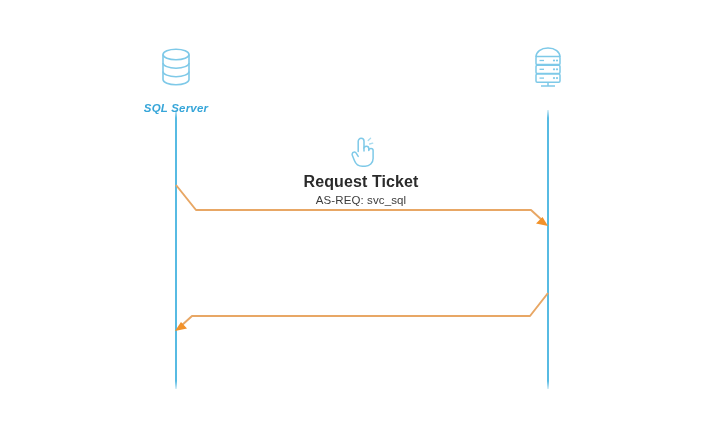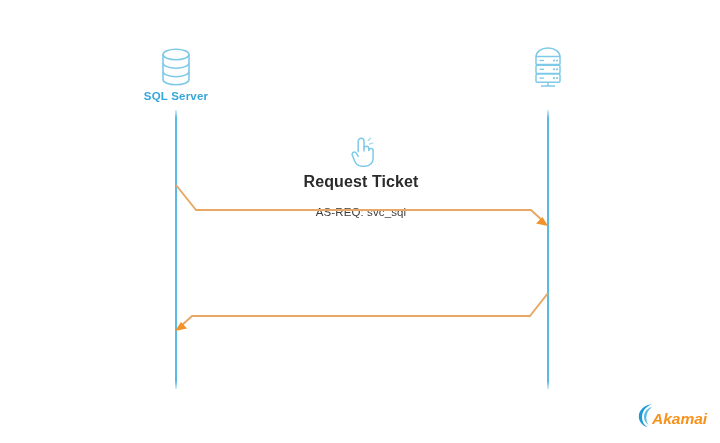--- a/index.html
+++ b/index.html
@@ -43,25 +43,26 @@
   #actor-sql { left: 106px; top: 44px; }
   #actor-dc  { left: 478px; top: 44px; }
 
   .actor-icon {
     height: 46px;
     display: flex;
     align-items: center;
     justify-content: center;
   }
   .actor-label {
-    margin-top: 0;
+    margin-top: 12px;
     font-size: 11.5px;
     font-weight: bold;
     color: #37a6d9;
     letter-spacing: 0.2px;
+    font-style: italic;
   }
 
   
   .message {
     position: absolute;
     width: 300px;
     text-align: center;
     left: 211px;
   }
   #message-request  { top: 133px; }
@@ -77,21 +78,21 @@
     font-size: 16px;
     font-weight: bold;
     color: #2b2b2b;
     margin-top: 4px;
     letter-spacing: 0.1px;
   }
   .msg-sub {
     font-size: 11.5px;
     font-weight: normal;
     color: #3c3c3c;
-    margin-top: 15px;
+    margin-top: 3px;
     letter-spacing: 0.1px;
   }
 
   
   #arrow-layer {
     position: absolute;
     left: 0;
     top: 0;
     width: 720px;
     height: 443px;
@@ -172,23 +173,14 @@
       <path d="M176 185 L196 210 L531 210 L543 221" stroke="#e8a765" stroke-width="2" fill="none" stroke-linejoin="round" stroke-linecap="butt"></path>
       <path d="M548 226 L536 223.5 L542.5 217 Z" fill="#f2922a"></path>
     </g>
 
     <g>
       <path d="M548 293 L530 316 L192 316 L181 326" stroke="#e8a765" stroke-width="2" fill="none" stroke-linejoin="round" stroke-linecap="butt"></path>
       <path d="M175 331 L187 328.5 L181 322 Z" fill="#f2922a"></path>
     </g>
   </svg>
 
-  <div id="akamai-logo">
-    <svg width="72" height="30" viewBox="0 0 72 30" fill="none">
-      <path d="M14.5 3.4 C7.5 4.6 2.8 9.6 2.8 15.4 C2.8 20.3 6.1 24.4 11.2 26.1
-               C7.9 23.8 6.0 20.3 6.0 16.4 C6.0 10.6 9.6 5.7 15.2 3.5 Z" fill="#1c9ad6"></path>
-      <path d="M15.3 6.1 C10.7 7.9 8.0 11.6 8.0 15.8 C8.0 19.1 9.7 22.1 12.6 24.0
-               C11.1 22.0 10.3 19.6 10.3 17.1 C10.3 12.9 12.2 9.0 15.6 6.6 Z" fill="#57bbe3"></path>
-      <text x="16" y="22.5" font-family="'Liberation Sans', sans-serif" font-size="15.5" font-weight="bold" font-style="italic" fill="#f6921e">Akamai</text>
-    </svg>
-  </div>
 
 </div>
 
 </body></html>

